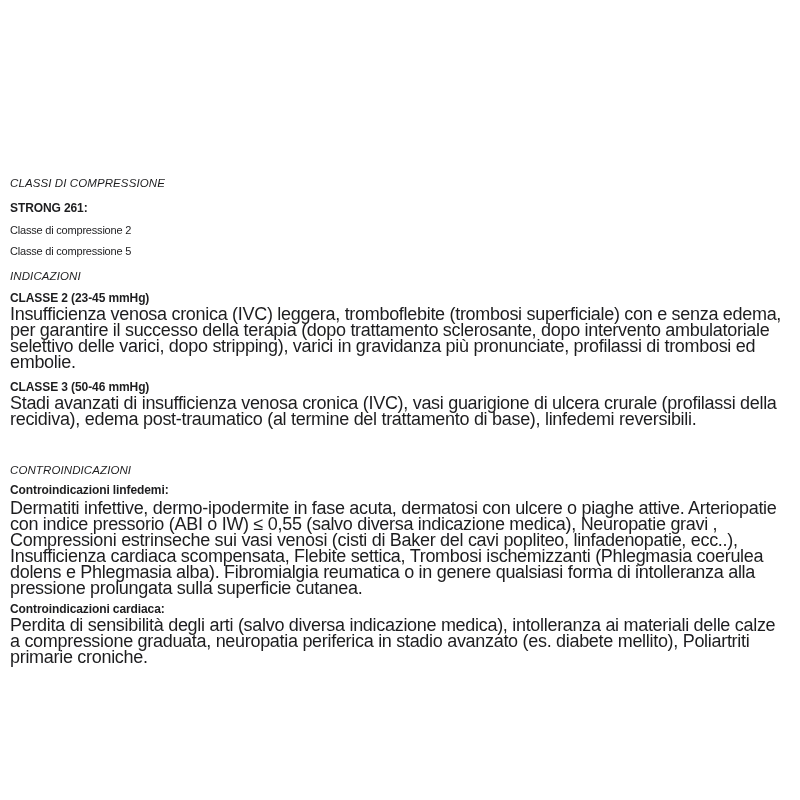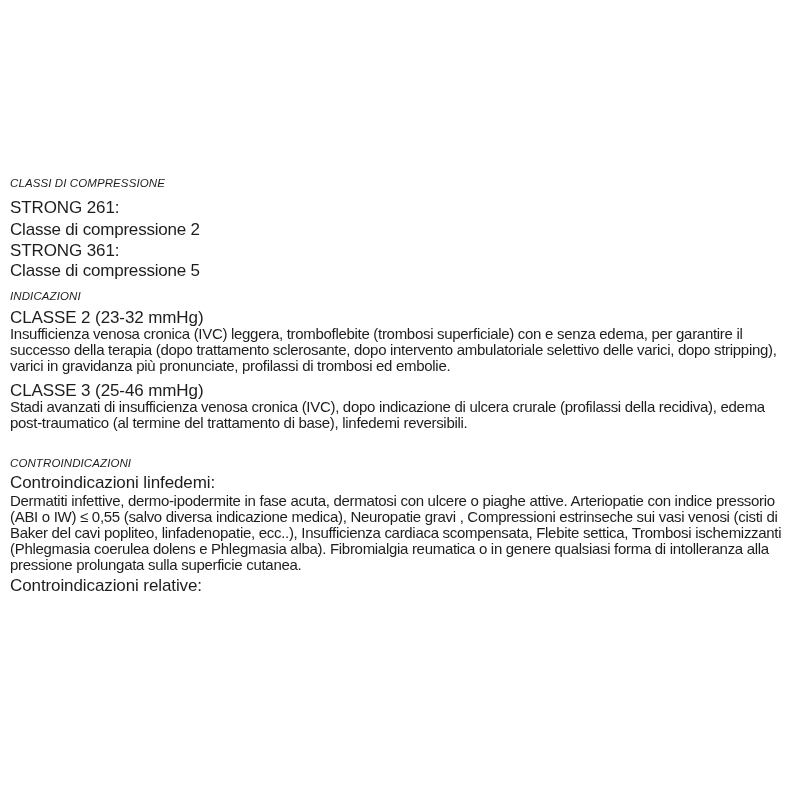--- a/index.html
+++ b/index.html
@@ -20,76 +20,76 @@
   }
   .sec-heading {
     font-style: italic;
     font-weight: 400;
     font-size: 11.5px;
     line-height: 16px;
     letter-spacing: 0.1px;
     margin: 0;
   }
   .label {
-    font-weight: 400;
-    font-size: 17px;
+    font-weight: 700;
+    font-size: 12px;
     line-height: 16px;
     letter-spacing: -0.1px;
     margin: 0;
   }
   .line {
     font-weight: 400;
-    font-size: 17px;
+    font-size: 11px;
     line-height: 16px;
     letter-spacing: -0.2px;
     margin: 0;
   }
   .para {
     font-weight: 400;
-    font-size: 15px;
+    font-size: 18px;
     line-height: 16px;
     letter-spacing: -0.3px;
     margin: 0;
   }
   .mb0 { margin-bottom: 0; }
   .mb2 { margin-bottom: 2px; }
   .mb4 { margin-bottom: 4px; }
   .mb5 { margin-bottom: 5px; }
   .mb6 { margin-bottom: 6px; }
   .mb9 { margin-bottom: 9px; }
   .mt23 { margin-top: 9px; }
-  .mt26 { margin-top: 24px; }
+  .mt26 { margin-top: 35px; }
 </style>
 </head>
 <body>
 
 <div class="page">
 
   <section>
     <h2 class="sec-heading mb9">CLASSI DI COMPRESSIONE</h2>
 
     <p class="label mb6">STRONG 261:</p>
     <p class="line mb5">Classe di compressione 2</p>
 
-    <p class="label mb4">STRONG 361:</p>
     <p class="line mb0">Classe di compressione 5</p>
   </section>
 
   <section class="mt23">
     <h2 class="sec-heading mb6">INDICAZIONI</h2>
 
-    <p class="label mb0">CLASSE 2 (23-32 mmHg)</p>
+    <p class="label mb0">CLASSE 2 (23-45 mmHg)</p>
     <p class="para mb9">Insufficienza venosa cronica (IVC) leggera, tromboflebite (trombosi superficiale) con e senza edema, per garantire il successo della terapia (dopo trattamento sclerosante, dopo intervento ambulatoriale selettivo delle varici, dopo stripping), varici in gravidanza più pronunciate, profilassi di trombosi ed embolie.</p>
 
-    <p class="label mb0">CLASSE 3 (25-46 mmHg)</p>
-    <p class="para mb0">Stadi avanzati di insufficienza venosa cronica (IVC), dopo indicazione di ulcera crurale (profilassi della recidiva), edema post-traumatico (al termine del trattamento di base), linfedemi reversibili.</p>
+    <p class="label mb0">CLASSE 3 (50-46 mmHg)</p>
+    <p class="para mb0">Stadi avanzati di insufficienza venosa cronica (IVC), vasi guarigione di ulcera crurale (profilassi della recidiva), edema post-traumatico (al termine del trattamento di base), linfedemi reversibili.</p>
   </section>
 
   <section class="mt26">
     <h2 class="sec-heading mb4">CONTROINDICAZIONI</h2>
 
     <p class="label mb2">Controindicazioni linfedemi:</p>
     <p class="para mb5">Dermatiti infettive, dermo-ipodermite in fase acuta, dermatosi con ulcere o piaghe attive. Arteriopatie con indice pressorio (ABI o IW) ≤ 0,55 (salvo diversa indicazione medica), Neuropatie gravi , Compressioni estrinseche sui vasi venosi (cisti di Baker del cavi popliteo, linfadenopatie, ecc..), Insufficienza cardiaca scompensata, Flebite settica, Trombosi ischemizzanti (Phlegmasia coerulea dolens e Phlegmasia alba). Fibromialgia reumatica o in genere qualsiasi forma di intolleranza alla pressione prolungata sulla superficie cutanea.</p>
 
-    <p class="label mb0">Controindicazioni relative:</p>
+    <p class="label mb0">Controindicazioni cardiaca:</p>
+    <p class="para mb0">Perdita di sensibilità degli arti (salvo diversa indicazione medica), intolleranza ai materiali delle calze a compressione graduata, neuropatia periferica in stadio avanzato (es. diabete mellito), Poliartriti primarie croniche.</p>
   </section>
 
 </div>
 
 </body></html>

